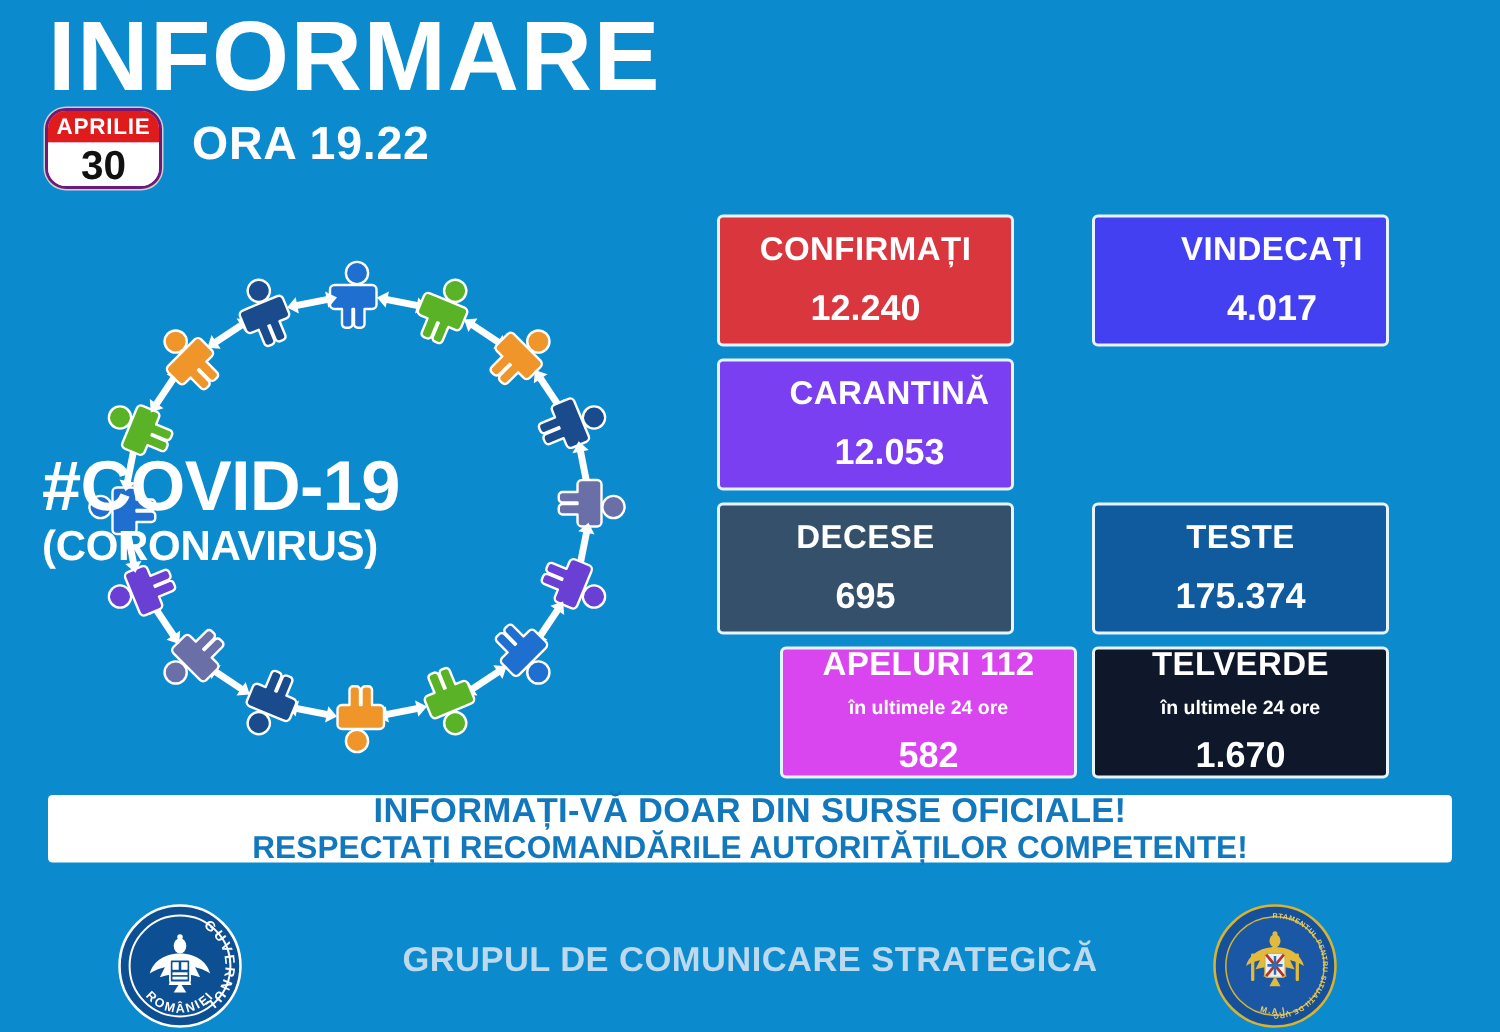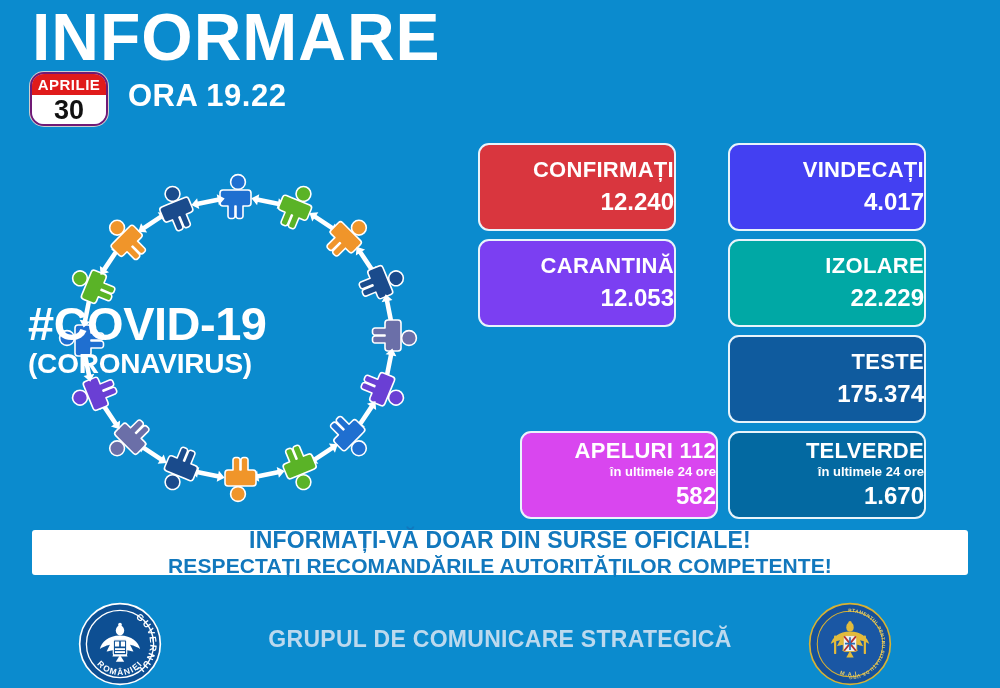--- a/index.html
+++ b/index.html
@@ -57,24 +57,24 @@
   }
   #covid-sub {
     font-size:28px; font-weight:bold; color:#ffffff;
     line-height:1.15; letter-spacing:-0.2px;
   }
 
   
   #stats { position:absolute; left:478px; top:143px; width:500px; height:378px; }
   .stat-box {
     position:absolute; width:198px; height:88px;
-    border:2px solid #e8f4fb; border-radius:11px;
+    border:2px solid #e8f4fb; border-radius:4px;
     color:#ffffff; text-align:center;
     display:flex; flex-direction:column;
-    align-items:flex-end; justify-content:center;
+    align-items:center; justify-content:center;gap:8px;
   }
   .stat-label { font-size:22px; font-weight:bold; letter-spacing:0.3px; line-height:1.1; }
   .stat-sub   { font-size:13px; font-weight:bold; line-height:1.2; margin-top:1px; }
   .stat-value { font-size:24px; font-weight:bold; line-height:1.2; margin-top:6px; }
   .stat-box.has-sub .stat-value { margin-top:2px; }
 
   .col-l { left:0px; }
   .col-r { left:250px; }
   .row-1 { top:0px; }
   .row-2 { top:96px;padding-left:32px; }
@@ -176,34 +176,34 @@
       <div class="stat-value">12.240</div>
     </div>
     <div class="stat-box col-r row-1" style="background: rgb(67, 64, 242); padding-left: 42px;">
       <div class="stat-label">VINDECAȚI</div>
       <div class="stat-value">4.017</div>
     </div>
     <div class="stat-box col-l row-2" style="background: rgb(123, 63, 242);">
       <div class="stat-label">CARANTINĂ</div>
       <div class="stat-value">12.053</div>
     </div>
-    <div class="stat-box col-r row-2" style="background: rgb(0, 168, 165);">
-      <div class="stat-label">IZOLARE</div>
-      <div class="stat-value">22.229</div>
+    <div class="stat-box col-l row-3" style="background: rgb(52, 80, 106);">
+      <div class="stat-label">DECESE</div>
+      <div class="stat-value">695</div>
     </div>
     <div class="stat-box col-r row-3" style="background: rgb(15, 91, 158);">
       <div class="stat-label">TESTE</div>
       <div class="stat-value">175.374</div>
     </div>
     <div class="stat-box col-l row-4 has-sub" style="background: #d946ef; margin-left: 42px;">
       <div class="stat-label">APELURI 112</div>
       <div class="stat-sub">în ultimele 24 ore</div>
       <div class="stat-value">582</div>
     </div>
-    <div class="stat-box col-r row-4 has-sub" style="background: #0369a1;">
+    <div class="stat-box col-r row-4 has-sub" style="background: #0f172a;">
       <div class="stat-label">TELVERDE</div>
       <div class="stat-sub">în ultimele 24 ore</div>
       <div class="stat-value">1.670</div>
     </div>
   </div>
 
 <div id="banner">
   <div id="banner-l1">INFORMAȚI-VĂ DOAR DIN SURSE OFICIALE!</div>
   <div id="banner-l2">RESPECTAȚI RECOMANDĂRILE AUTORITĂȚILOR COMPETENTE!</div>
 </div>

